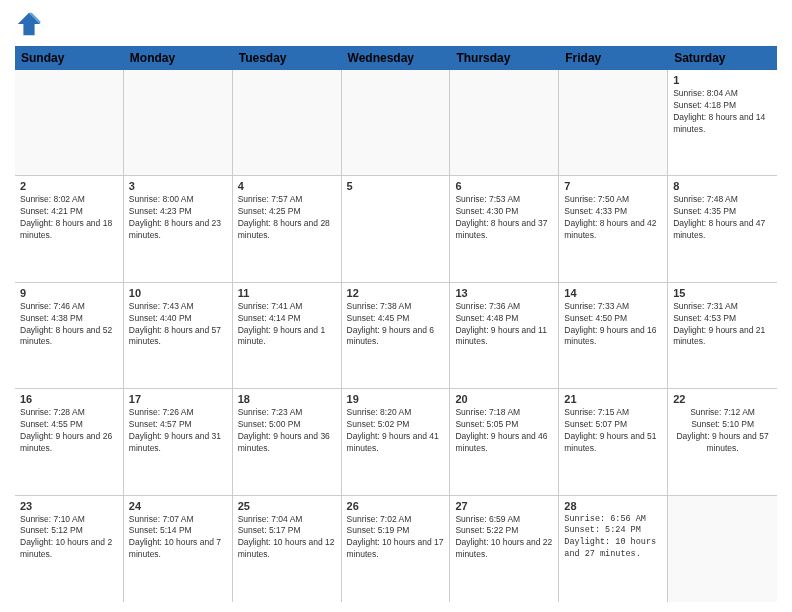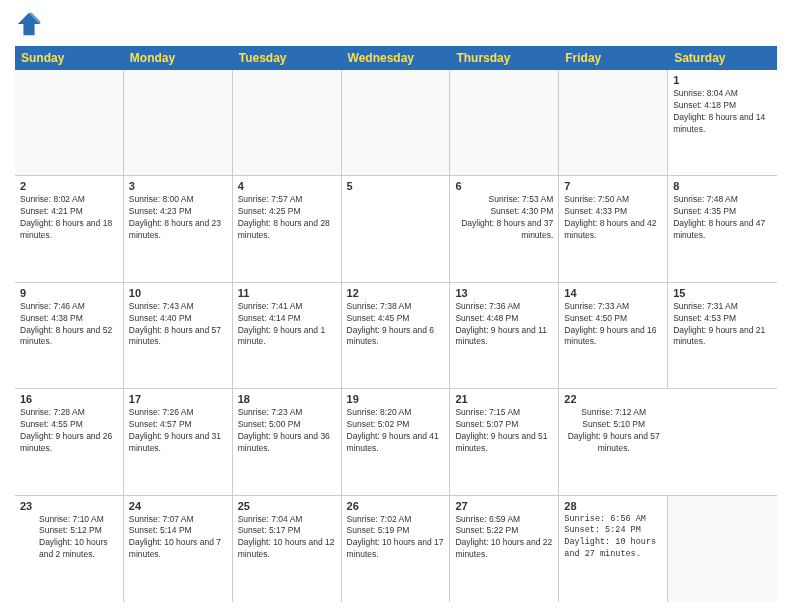--- a/index.html
+++ b/index.html
@@ -64,21 +64,21 @@
       flex: 1;
       display: flex;
       flex-direction: column;
     }
     .cal-header {
       display: grid;
       grid-template-columns: repeat(7, 1fr);
       background: #2a6db5;
     }
     .cal-header-cell {
-      color: #fde047;
+      color: #000000;
       font-size: 12px;
       font-weight: bold;
       padding: 5px 6px;
       text-align: left;
     }
     .cal-body {
       display: grid;
       grid-template-rows: repeat(5, 1fr);
       flex: 1;
     }
@@ -180,21 +180,21 @@
             <span class="day-num">4</span>
             <div class="day-info" style="white-space: pre-line;">Sunrise: 7:57 AM
 Sunset: 4:25 PM
 Daylight: 8 hours and 28 minutes.</div>
           </div>
           <div class="cal-cell">
             <span class="day-num">5</span>
           </div>
           <div class="cal-cell">
             <span class="day-num">6</span>
-            <div class="day-info" style="white-space: pre-line; text-align: right;">Sunrise: 7:53 AM
+            <div class="day-info" style="white-space: pre-line;">Sunrise: 7:53 AM
 Sunset: 4:30 PM
 Daylight: 8 hours and 37 minutes.</div>
           </div>
           <div class="cal-cell">
             <span class="day-num">7</span>
             <div class="day-info" style="white-space: pre-line;">Sunrise: 7:50 AM
 Sunset: 4:33 PM
 Daylight: 8 hours and 42 minutes.</div>
           </div>
           <div class="cal-cell">
@@ -267,36 +267,42 @@
 Sunset: 5:00 PM
 Daylight: 9 hours and 36 minutes.</div>
           </div>
           <div class="cal-cell">
             <span class="day-num">19</span>
             <div class="day-info" style="white-space: pre-line;">Sunrise: 8:20 AM
 Sunset: 5:02 PM
 Daylight: 9 hours and 41 minutes.</div>
           </div>
           <div class="cal-cell">
+            <span class="day-num">20</span>
+            <div class="day-info" style="white-space: pre-line;">Sunrise: 7:18 AM
+Sunset: 5:05 PM
+Daylight: 9 hours and 46 minutes.</div>
+          </div>
+          <div class="cal-cell">
             <span class="day-num">21</span>
             <div class="day-info" style="white-space: pre-line;">Sunrise: 7:15 AM
 Sunset: 5:07 PM
 Daylight: 9 hours and 51 minutes.</div>
           </div>
           <div class="cal-cell">
             <span class="day-num">22</span>
             <div class="day-info" style="white-space: pre-line; text-align: center;">Sunrise: 7:12 AM
 Sunset: 5:10 PM
 Daylight: 9 hours and 57 minutes.</div>
           </div>
         </div>
         <div class="cal-week">
           <div class="cal-cell">
             <span class="day-num">23</span>
-            <div class="day-info" style="white-space: pre-line; margin-left: 19px;">Sunrise: 7:10 AM
+            <div class="day-info" style="white-space: pre-line;">Sunrise: 7:10 AM
 Sunset: 5:12 PM
 Daylight: 10 hours and 2 minutes.</div>
           </div>
           <div class="cal-cell">
             <span class="day-num">24</span>
             <div class="day-info" style="white-space: pre-line;">Sunrise: 7:07 AM
 Sunset: 5:14 PM
 Daylight: 10 hours and 7 minutes.</div>
           </div>
           <div class="cal-cell">

